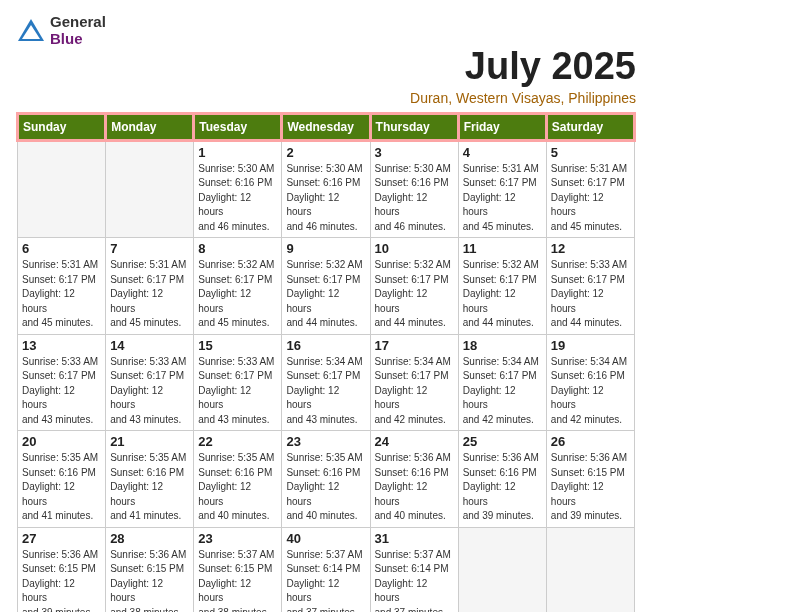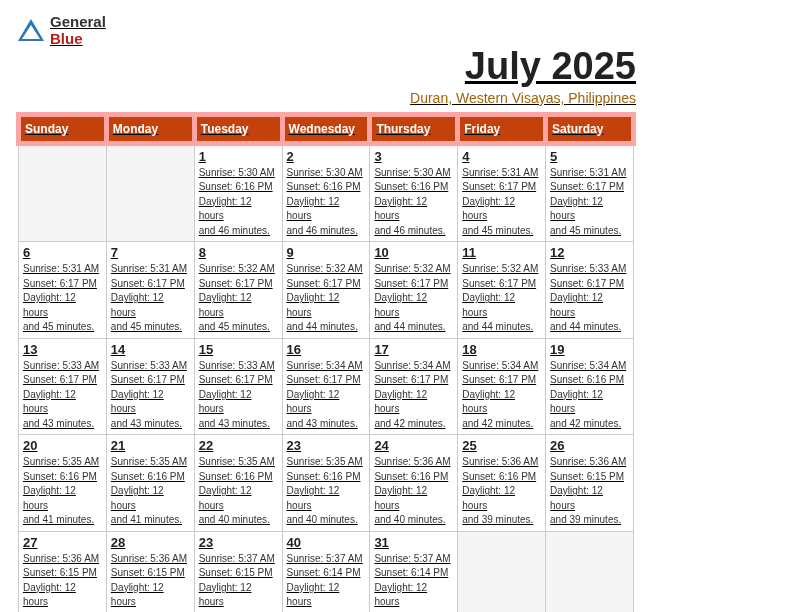--- a/index.html
+++ b/index.html
@@ -9,21 +9,20 @@
       font-family: Arial, Helvetica, sans-serif;
       background: #fff;
       overflow: hidden;
     }
     .page {
       width: 652px;
       height: 612px;
       padding: 10px 16px 10px 16px;
       display: flex;
       flex-direction: column;
-      text-decoration: underline;
     }
     .header {
       display: flex;
       justify-content: space-between;
       align-items: flex-start;
       margin-bottom: 6px;
     }
     .logo {
       display: flex;
       align-items: center;
@@ -36,21 +35,21 @@
       line-height: 1.1;
     }
     .logo-general {
       font-size: 15px;
       font-weight: bold;
       color: #333;
     }
     .logo-blue {
       font-size: 15px;
       font-weight: bold;
-      color: #b91c1c;
+      color: #701a75;
     }
     .logo-icon {
       width: 30px;
       height: 28px;
     }
     .title-area {
       text-align: right;
     }
     .title-month {
       font-size: 38px;
@@ -64,27 +63,27 @@
       color: #a16207;
       margin-top: 2px;
     }
     .calendar {
       flex: 1;
       border-collapse: collapse;
       width: 100%;
       table-layout: fixed;
     }
     .calendar th {
-      background: #c2410c;
+      background: #4d7c0f;
       color: #fff;
       font-size: 12px;
       font-weight: bold;
       padding: 5px 4px;
       text-align: left;
-      border: 5px solid #fca5a5;
+      border: 3px solid #fca5a5;
     }
     .calendar td {
       border: 1px solid #ccc;
       vertical-align: top;
       padding: 3px 4px;
       font-size: 9.5px;
       color: #333;
       background: #fff;
       height: 82px;
     }

